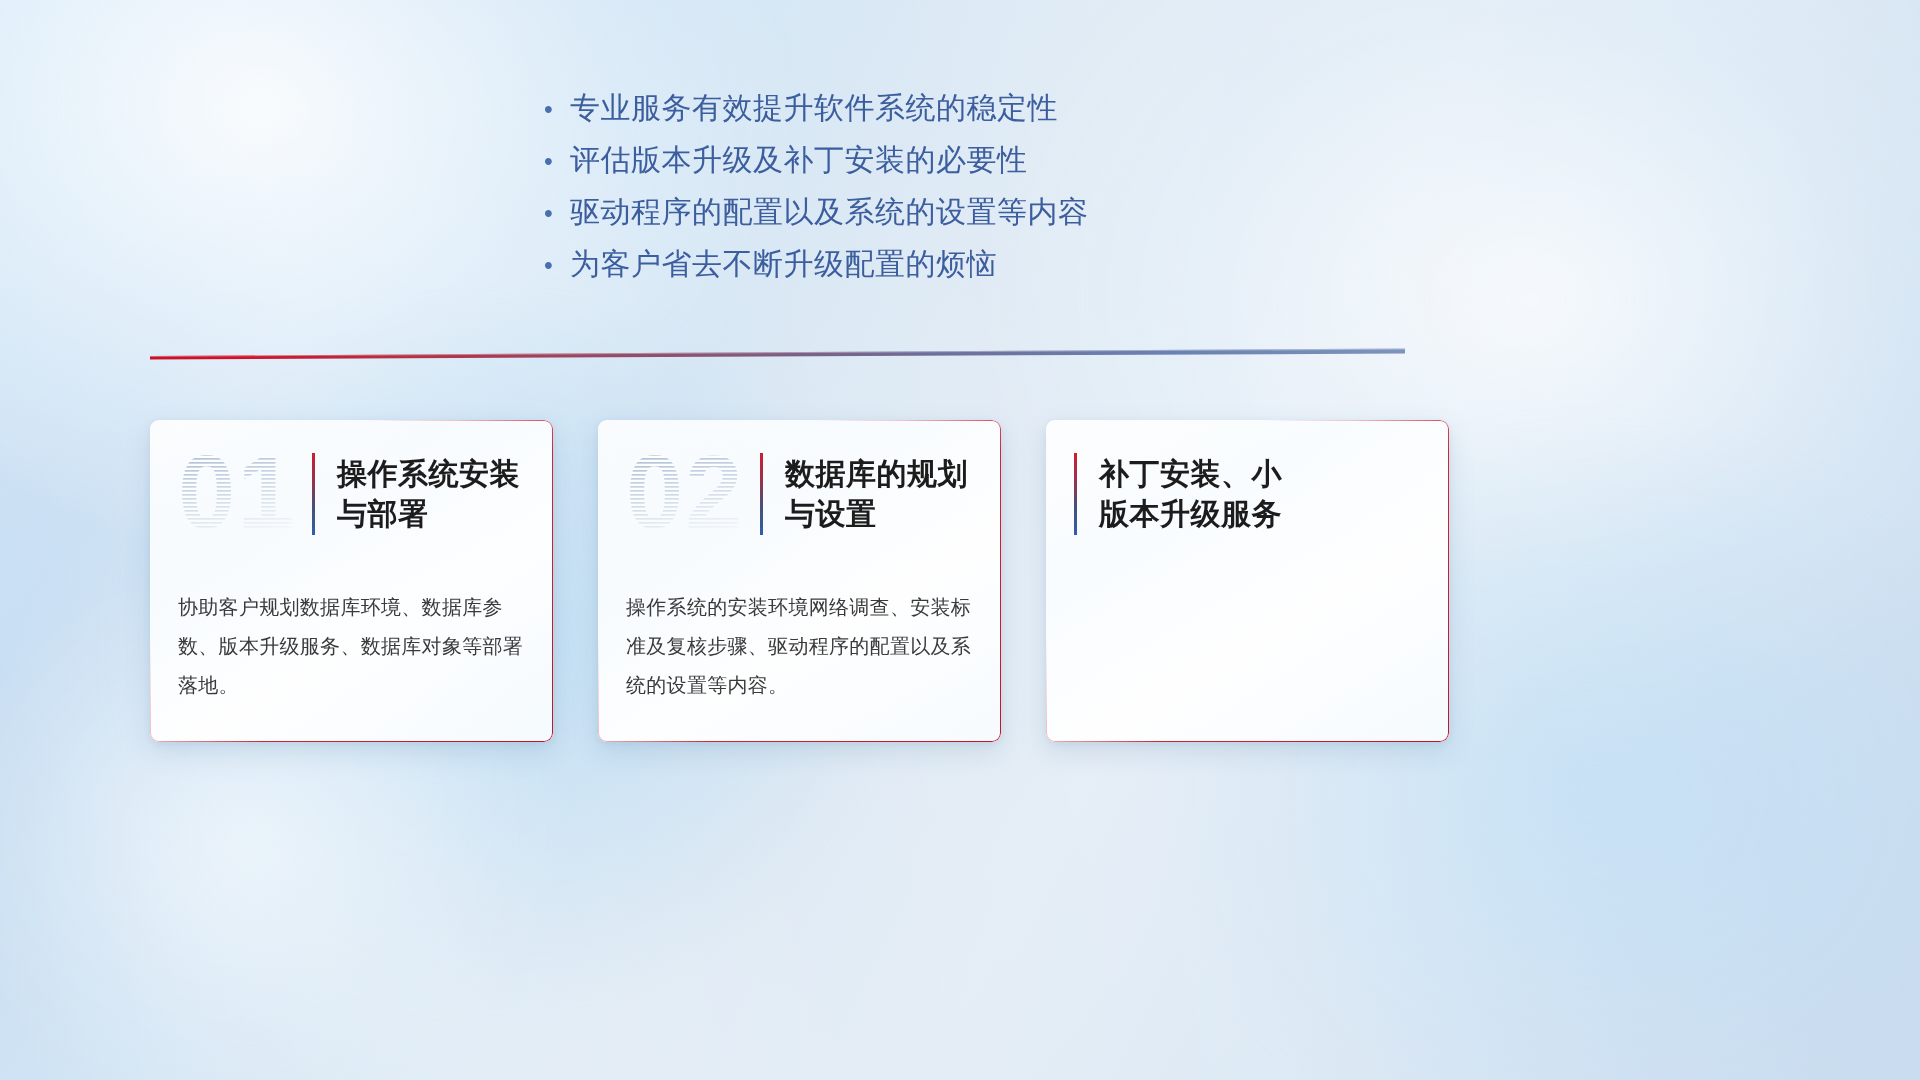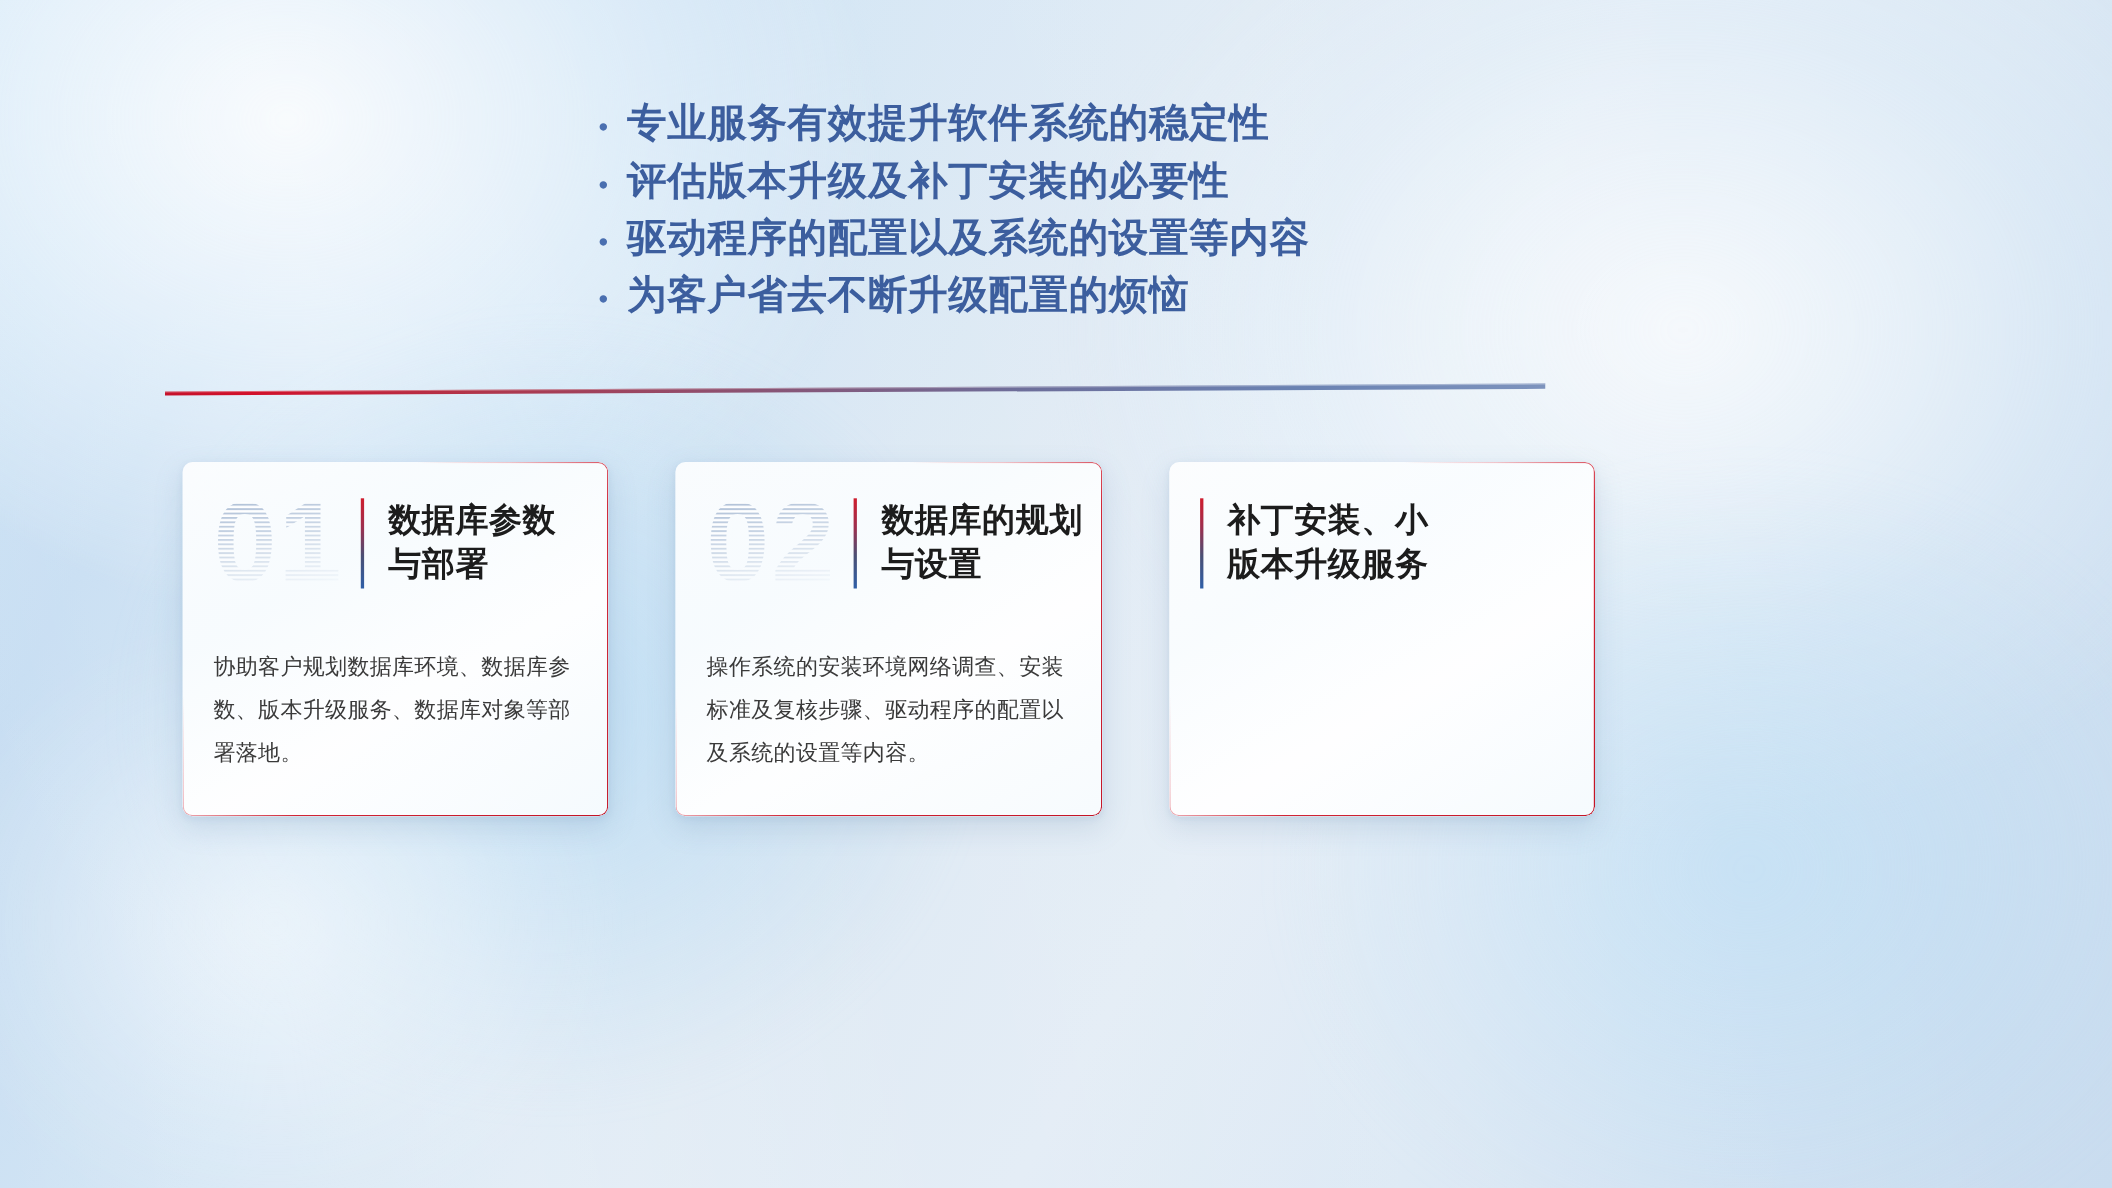--- a/index.html
+++ b/index.html
@@ -93,24 +93,24 @@
   .bullet-dot {
     width: 26px;
     flex: 0 0 26px;
     color: #4a6fb0;
     font-size: 25px;
     line-height: 1;
     text-align: left;
     padding-left: 4px;
   }
   .bullet-text {
-    font-size: 36px;
+    font-size: 30px;
     color: #3c5e9e;
     letter-spacing: 0.5px;
-    font-weight: 700;
+    font-weight: 400;
     white-space: nowrap;
   }
 
   
   #divider {
     position: absolute;
     left: 150px;
     top: 347px;
     width: 1255px;
     height: 16px;
@@ -132,21 +132,20 @@
     height: 322px;
     border-radius: 9px;
     background: linear-gradient(150deg,
         rgba(255,255,255,0.88) 0%,
         rgba(250,253,255,0.93) 32%,
         rgba(255,255,255,0.97) 62%,
         rgba(248,252,255,0.93) 100%);
     box-shadow: 0 10px 26px rgba(90,125,165,0.18),
                 0 2px 6px rgba(90,125,165,0.10);
     overflow: visible;
-    margin-left: 16px;
   }
   .card-accent {
     position: absolute;
     inset: 0;
     border-radius: 9px;
     pointer-events: none;
     border: 1.6px solid transparent;
     background:
       linear-gradient(135deg,
         rgba(255,255,255,0) 0%,
@@ -277,21 +276,21 @@
             </defs>
             <g mask="url(#gm1)">
               <text x="0" y="86" font-family="'Liberation Sans',sans-serif" font-size="103" font-weight="700" letter-spacing="2" fill="url(#stripes1)">01</text>
             </g>
             <g opacity="0.30">
               <text x="0" y="86" font-family="'Liberation Sans',sans-serif" font-size="103" font-weight="700" letter-spacing="2" fill="none" stroke="#b9c9dc" stroke-width="0.7"></text>
             </g>
           </svg>
         </div>
         <div class="title-bar"></div>
-        <div class="card-title">数据库参数
+        <div class="card-title">操作系统安装
 与部署</div>
       </div>
       <div class="card-body">协助客户规划数据库环境、数据库参数、版本升级服务、数据库对象等部署落地。</div>
     </div>
 
     <div class="card">
       <div class="card-accent"></div>
       <div class="card-head">
         <div class="ghost-number">
           <svg width="124" height="104" viewBox="0 0 124 104">

